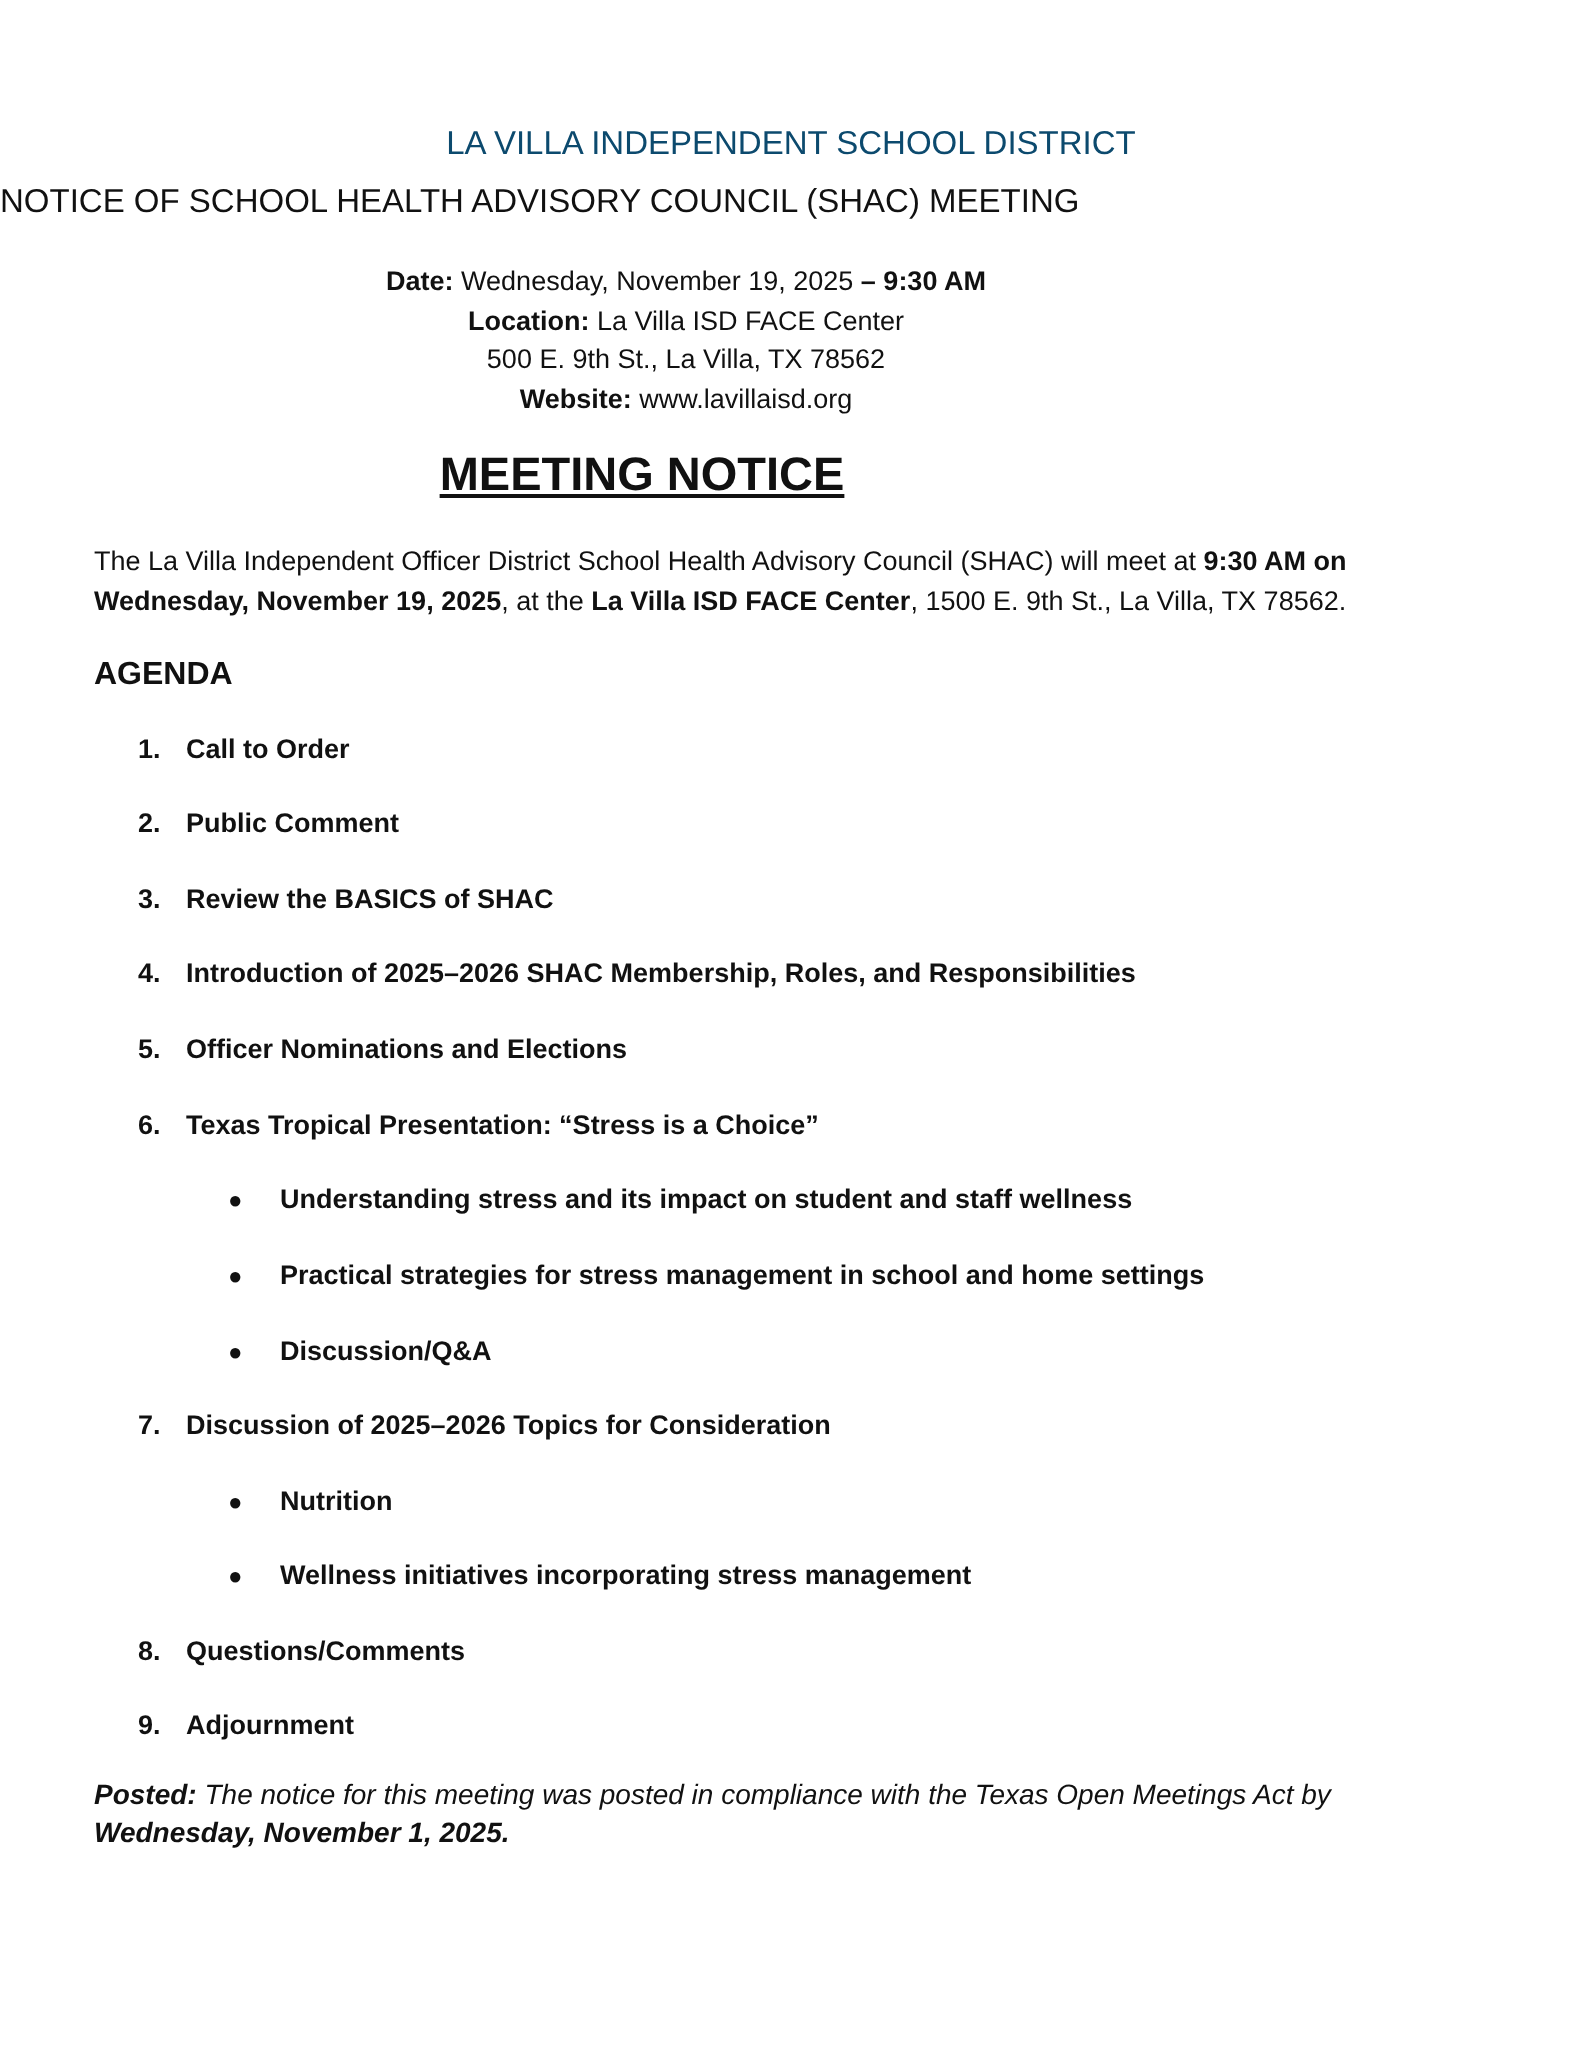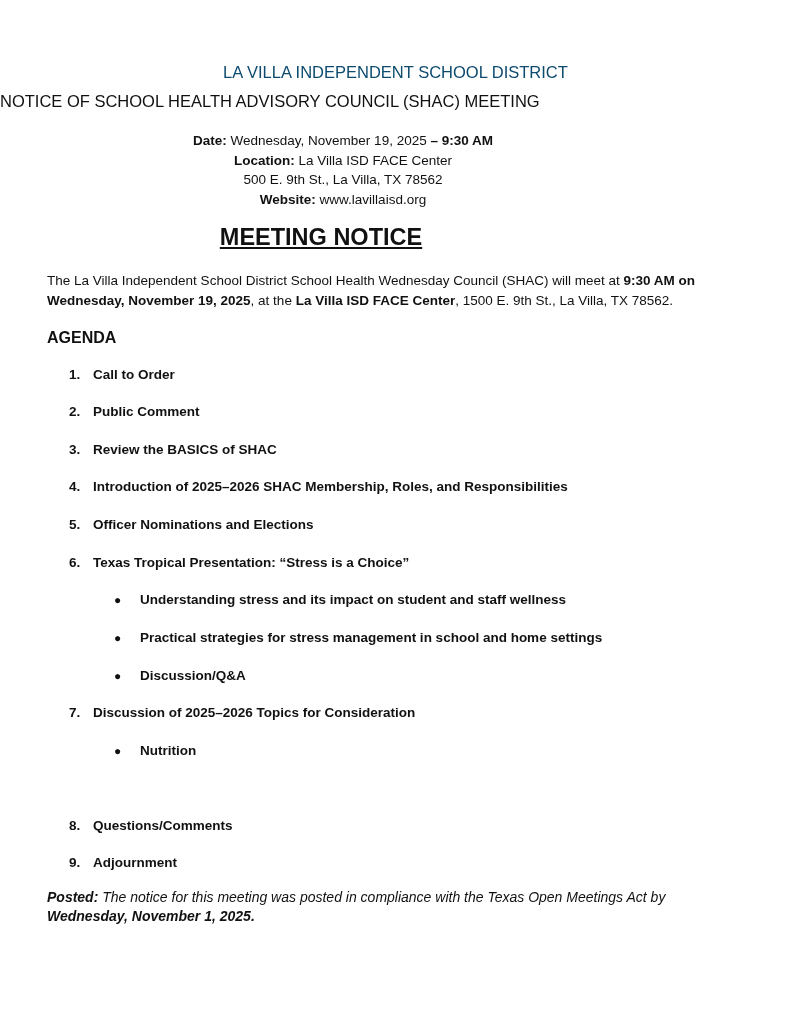--- a/index.html
+++ b/index.html
@@ -36,37 +36,38 @@
 
   <div class="info">
     <div><b>Date:</b><span> Wednesday, November 19, 2025 </span><b>– 9:30 AM</b></div>
     <div><b>Location:</b><span> La Villa ISD FACE Center</span></div>
     <div>500 E. 9th St., La Villa, TX 78562</div>
     <div><b>Website:</b><span> www.lavillaisd.org</span></div>
   </div>
 
   <div class="meeting-heading">MEETING NOTICE</div>
 
-  <div class="intro"><span>The La Villa Independent School District School Health Wednesday Council (SHAC) will meet at </span><b>9:30 AM on Wednesday, November 19, 2025</b><span>, at the </span><b>La Villa ISD FACE Center</b><span>, 1500 E. 9th St., La Villa, TX 78562.</span></div>
+  <div class="intro"><span>The La Villa Independent Officer District School Health Advisory Council (SHAC) will meet at </span><b>9:30 AM on Wednesday, November 19, 2025</b><span>, at the </span><b>La Villa ISD FACE Center</b><span>, 1500 E. 9th St., La Villa, TX 78562.</span></div>
 
   <div class="agenda-heading">AGENDA</div>
 
   <div class="item" style="top:367px"><span class="num">1.</span><span>Call to Order</span></div>
   <div class="item" style="top:404px"><span class="num">2.</span><span>Public Comment</span></div>
   <div class="item" style="top:442px"><span class="num">3.</span><span>Review the BASICS of SHAC</span></div>
   <div class="item" style="top:479px"><span class="num">4.</span><span>Introduction of 2025–2026 SHAC Membership, Roles, and Responsibilities</span></div>
   <div class="item" style="top:517px"><span class="num">5.</span><span>Officer Nominations and Elections</span></div>
   <div class="item" style="top:555px"><span class="num">6.</span><span>Texas Tropical Presentation: “Stress is a Choice”</span></div>
 
   <div class="sub" style="top:592px"><span class="dot">●</span><span>Understanding stress and its impact on student and staff wellness</span></div>
   <div class="sub" style="top:630px"><span class="dot">●</span><span>Practical strategies for stress management in school and home settings</span></div>
   <div class="sub" style="top:668px"><span class="dot">●</span><span>Discussion/Q&amp;A</span></div>
 
   <div class="item" style="top:705px"><span class="num">7.</span><span>Discussion of 2025–2026 Topics for Consideration</span></div>
 
   <div class="sub" style="top:743px"><span class="dot">●</span><span>Nutrition</span></div>
+  <div class="sub" style="top:780px"><span class="dot">●</span><span>Wellness initiatives incorporating stress management</span></div>
 
   <div class="item" style="top:818px"><span class="num">8.</span><span>Questions/Comments</span></div>
   <div class="item" style="top:855px"><span class="num">9.</span><span>Adjournment</span></div>
 
   <div class="posted"><b>Posted:</b><span> The notice for this meeting was posted in compliance with the Texas Open Meetings Act by </span><b>Wednesday, November 1, 2025.</b></div>
 
 </div>
 
 </body></html>

